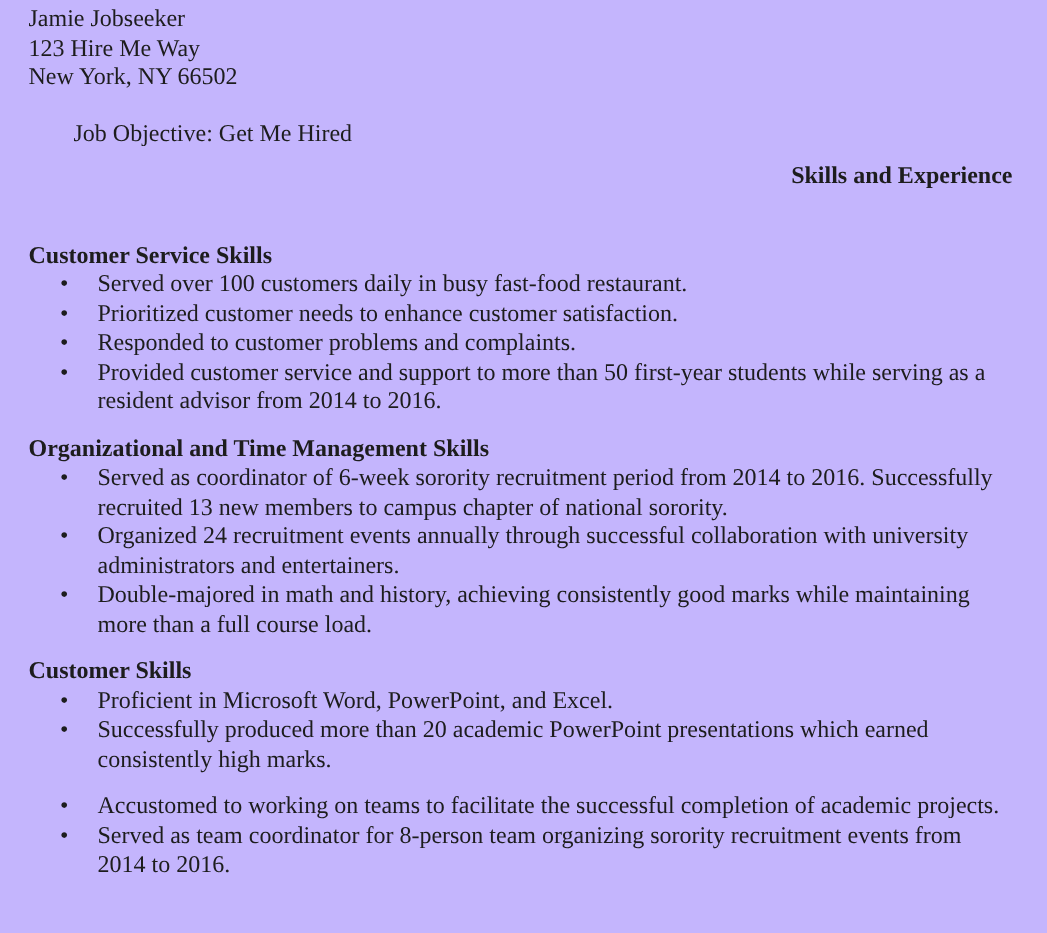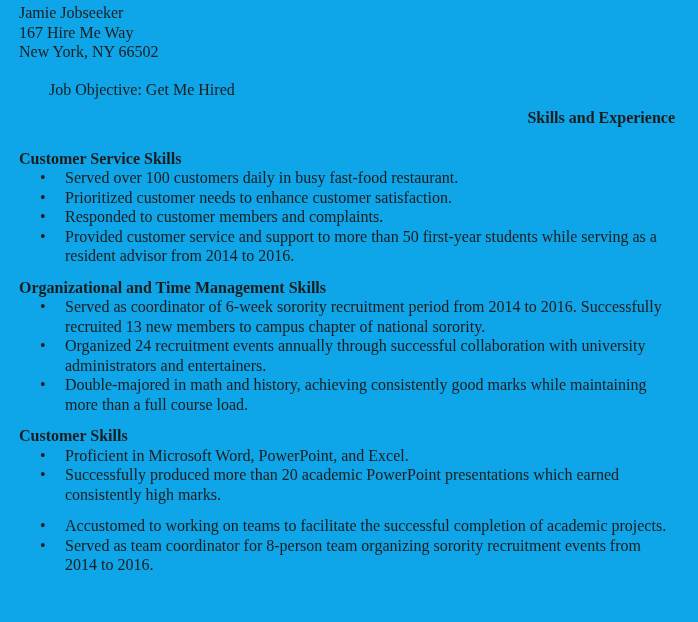--- a/index.html
+++ b/index.html
@@ -5,79 +5,79 @@
   html, body {
     margin: 0;
     padding: 0;
     background: #fafafa;
   }
   .page {
     position: relative;
     width: 698px;
     height: 622px;
     box-sizing: border-box;
-    background: #0ea5e9;
+    background: #c4b5fd;
     color: #1d1d1d;
     font-family: "Liberation Serif", serif;
     font-size: 16px;
     line-height: 19.5px;
     padding: 3px 23px 0 19px;
     overflow: hidden;
   }
   .contact-line { white-space: nowrap; }
   .objective { margin-top: 18px; margin-left: 30px; }
   .doc-title {
     text-align: right;
     font-weight: bold;
     margin-top: 9px;
   }
   .section { margin-top: 12px; }
-  .section.first { margin-top: 21px; }
+  .section.first { margin-top: 33px; }
   .section-heading { font-weight: bold; }
   ul.bullets {
     margin: 0;
     padding: 0;
     list-style: none;
   }
   ul.bullets li { display: flex; }
   .marker {
     flex: 0 0 25px;
     margin-left: 21px;
   }
   .bullet-text { flex: 1 1 auto; }
 </style>
 </head>
 <body>
 
 <div class="page">
 
   <div class="contact-block">
     <div class="contact-line">Jamie Jobseeker</div>
-    <div class="contact-line">167 Hire Me Way</div>
+    <div class="contact-line">123 Hire Me Way</div>
     <div class="contact-line">New York, NY 66502</div>
   </div>
 
   <div class="objective">Job Objective: Get Me Hired</div>
 
   <div class="doc-title">Skills and Experience</div>
 
   <div class="section first">
     <div class="section-heading">Customer Service Skills</div>
     <ul class="bullets">
       <li>
         <span class="marker">•</span>
         <span class="bullet-text">Served over 100 customers daily in busy fast-food restaurant.</span>
       </li>
       <li>
         <span class="marker">•</span>
         <span class="bullet-text">Prioritized customer needs to enhance customer satisfaction.</span>
       </li>
       <li>
         <span class="marker">•</span>
-        <span class="bullet-text">Responded to customer members and complaints.</span>
+        <span class="bullet-text">Responded to customer problems and complaints.</span>
       </li>
       <li>
         <span class="marker">•</span>
         <span class="bullet-text">Provided customer service and support to more than 50 first-year students while serving as a resident advisor from 2014 to 2016.</span>
       </li>
     </ul>
   </div>
 
   <div class="section">
     <div class="section-heading">Organizational and Time Management Skills</div>

